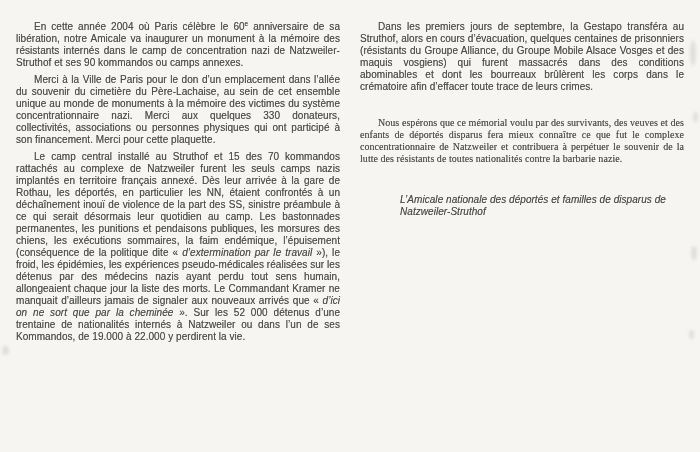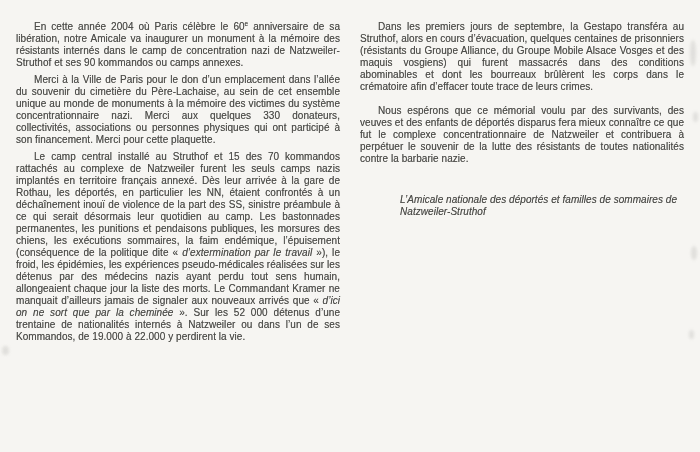--- a/index.html
+++ b/index.html
@@ -25,22 +25,22 @@
     .col.right { left: 360px; }
     .col p {
       margin: 0 0 5px 0;
       font-size: 10px;
       line-height: 12px;
       text-align: justify;
       text-indent: 18px;
       letter-spacing: 0.05px;
       text-shadow: 0 0 0.4px rgba(78,78,75,0.65);
     }
-    .col.right p.body-par { margin-bottom: 12px; }
-    .col.right p.memorial-par { margin-bottom: 1px; }
+    .col.right p.body-par { margin-bottom: 24px; }
+    .col.right p.memorial-par { margin-bottom: 1px; font-family: Liberation Serif, serif; }
     em { font-style: italic; }
     .sup {
       font-size: 6.5px;
       vertical-align: super;
       line-height: 0;
     }
     .signature {
       margin: 29px 0 0 40px !important;
       font-style: italic;
       text-align: left !important;
@@ -72,21 +72,21 @@
 
     <p><span>Le camp central installé au Struthof et 15 des 70 kommandos rattachés au complexe de Natzweiler furent les seuls camps nazis implantés en territoire français annexé. Dès leur arrivée à la gare de Rothau, les déportés, en particulier les NN, étaient confrontés à un déchaînement inouï de violence de la part des SS, sinistre préambule à ce qui serait désormais leur quotidien au camp. Les bastonnades permanentes, les punitions et pendaisons publiques, les morsures des chiens, les exécutions sommaires, la faim endémique, l’épuisement (conséquence de la politique dite « </span><em>d’extermination par le travail</em><span> »), le froid, les épidémies, les expériences pseudo-médicales réalisées sur les détenus par des médecins nazis ayant perdu tout sens humain, allongeaient chaque jour la liste des morts. Le Commandant Kramer ne manquait d’ailleurs jamais de signaler aux nouveaux arrivés que « </span><em>d’ici on ne sort que par la cheminée</em><span> ». Sur les 52 000 détenus d’une trentaine de nationalités internés à Natzweiler ou dans l’un de ses Kommandos, de 19.000 à 22.000 y perdirent la vie.</span></p>
 
   </div>
 
   <div class="col right">
     <p class="body-par">Dans les premiers jours de septembre, la Gestapo transféra au Struthof, alors en cours d’évacuation, quelques centaines de prisonniers (résistants du Groupe Alliance, du Groupe Mobile Alsace Vosges et des maquis vosgiens) qui furent massacrés dans des conditions abominables et dont les bourreaux brûlèrent les corps dans le crématoire afin d’effacer toute trace de leurs crimes.</p>
 
     <p class="body-par memorial-par">Nous espérons que ce mémorial voulu par des survivants, des veuves et des enfants de déportés disparus fera mieux connaître ce que fut le complexe concentrationnaire de Natzweiler et contribuera à perpétuer le souvenir de la lutte des résistants de toutes nationalités contre la barbarie nazie.</p>
 
-    <p class="signature">L’Amicale nationale des déportés et familles de sommaires de Natzweiler-Struthof</p>
+    <p class="signature">L’Amicale nationale des déportés et familles de disparus de Natzweiler-Struthof</p>
   </div>
 
   <div class="artifact a1"></div>
   <div class="artifact a2"></div>
   <div class="artifact a3"></div>
   <div class="artifact a4"></div>
   <div class="artifact a5"></div>
 
 </div>
 

